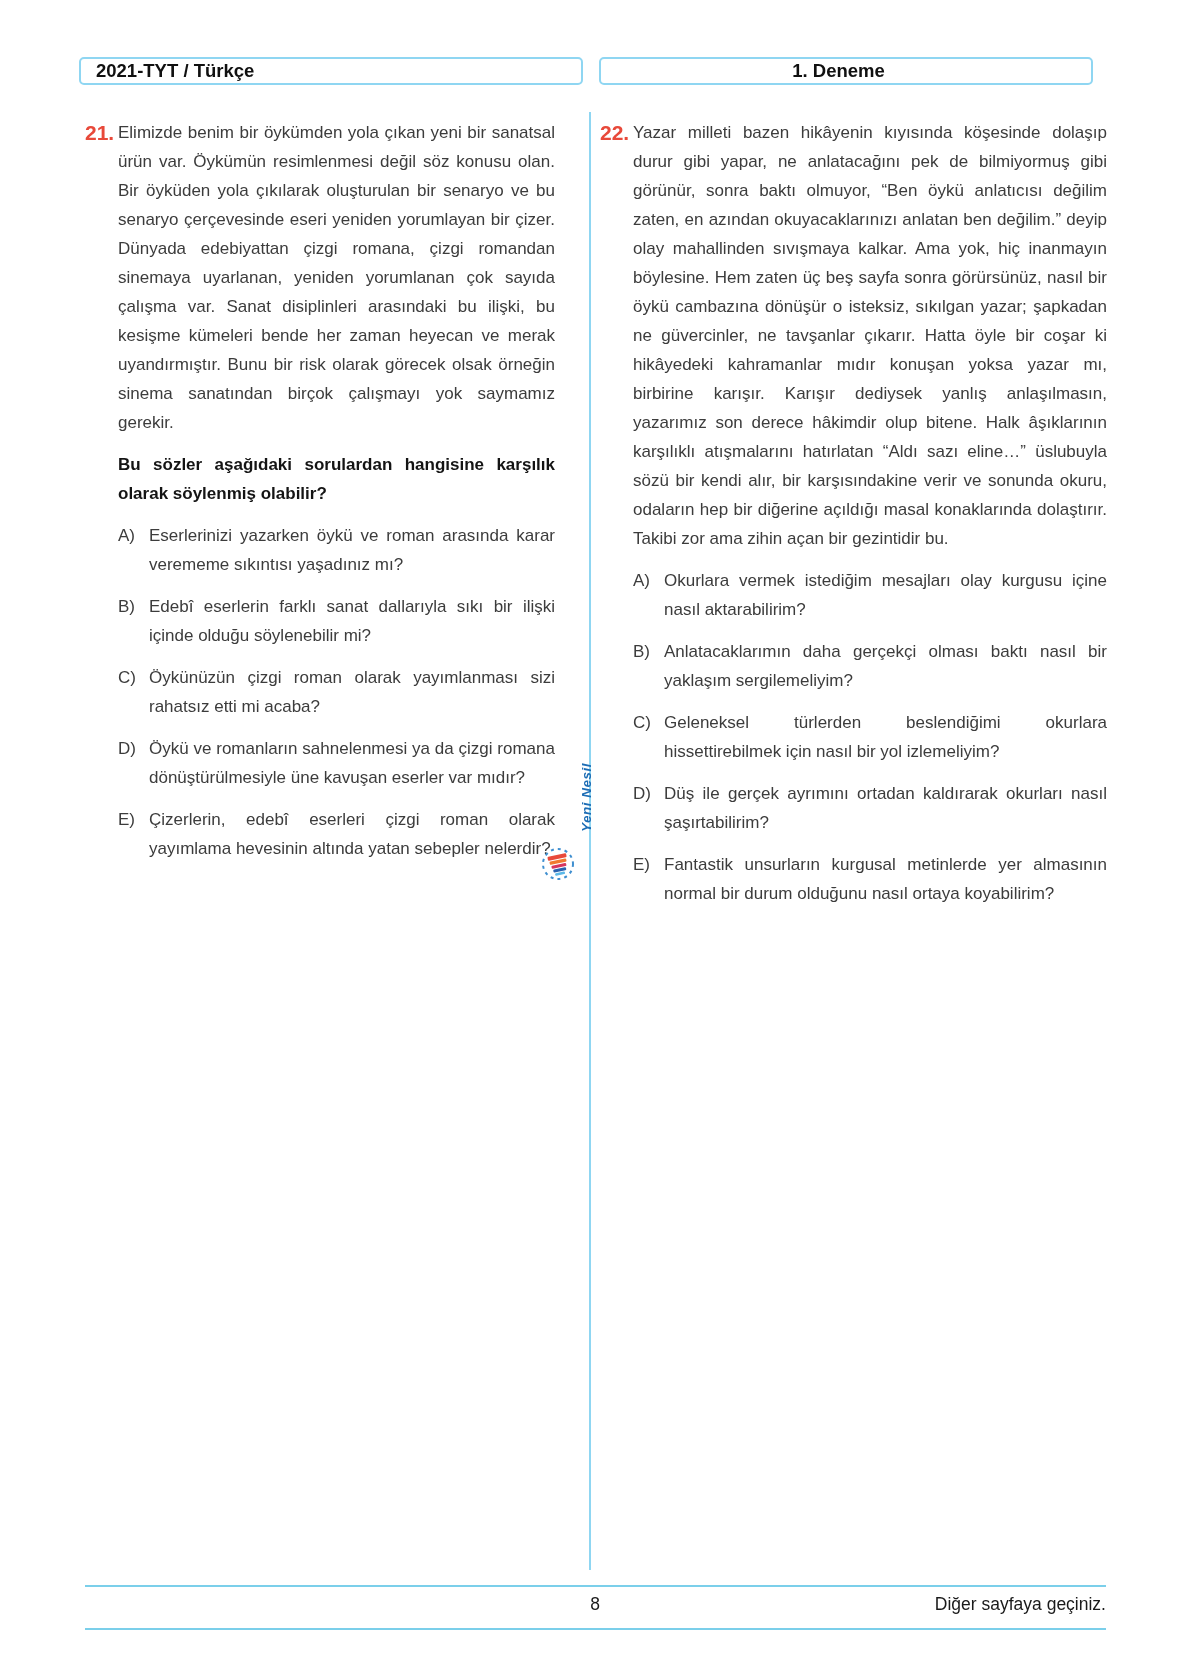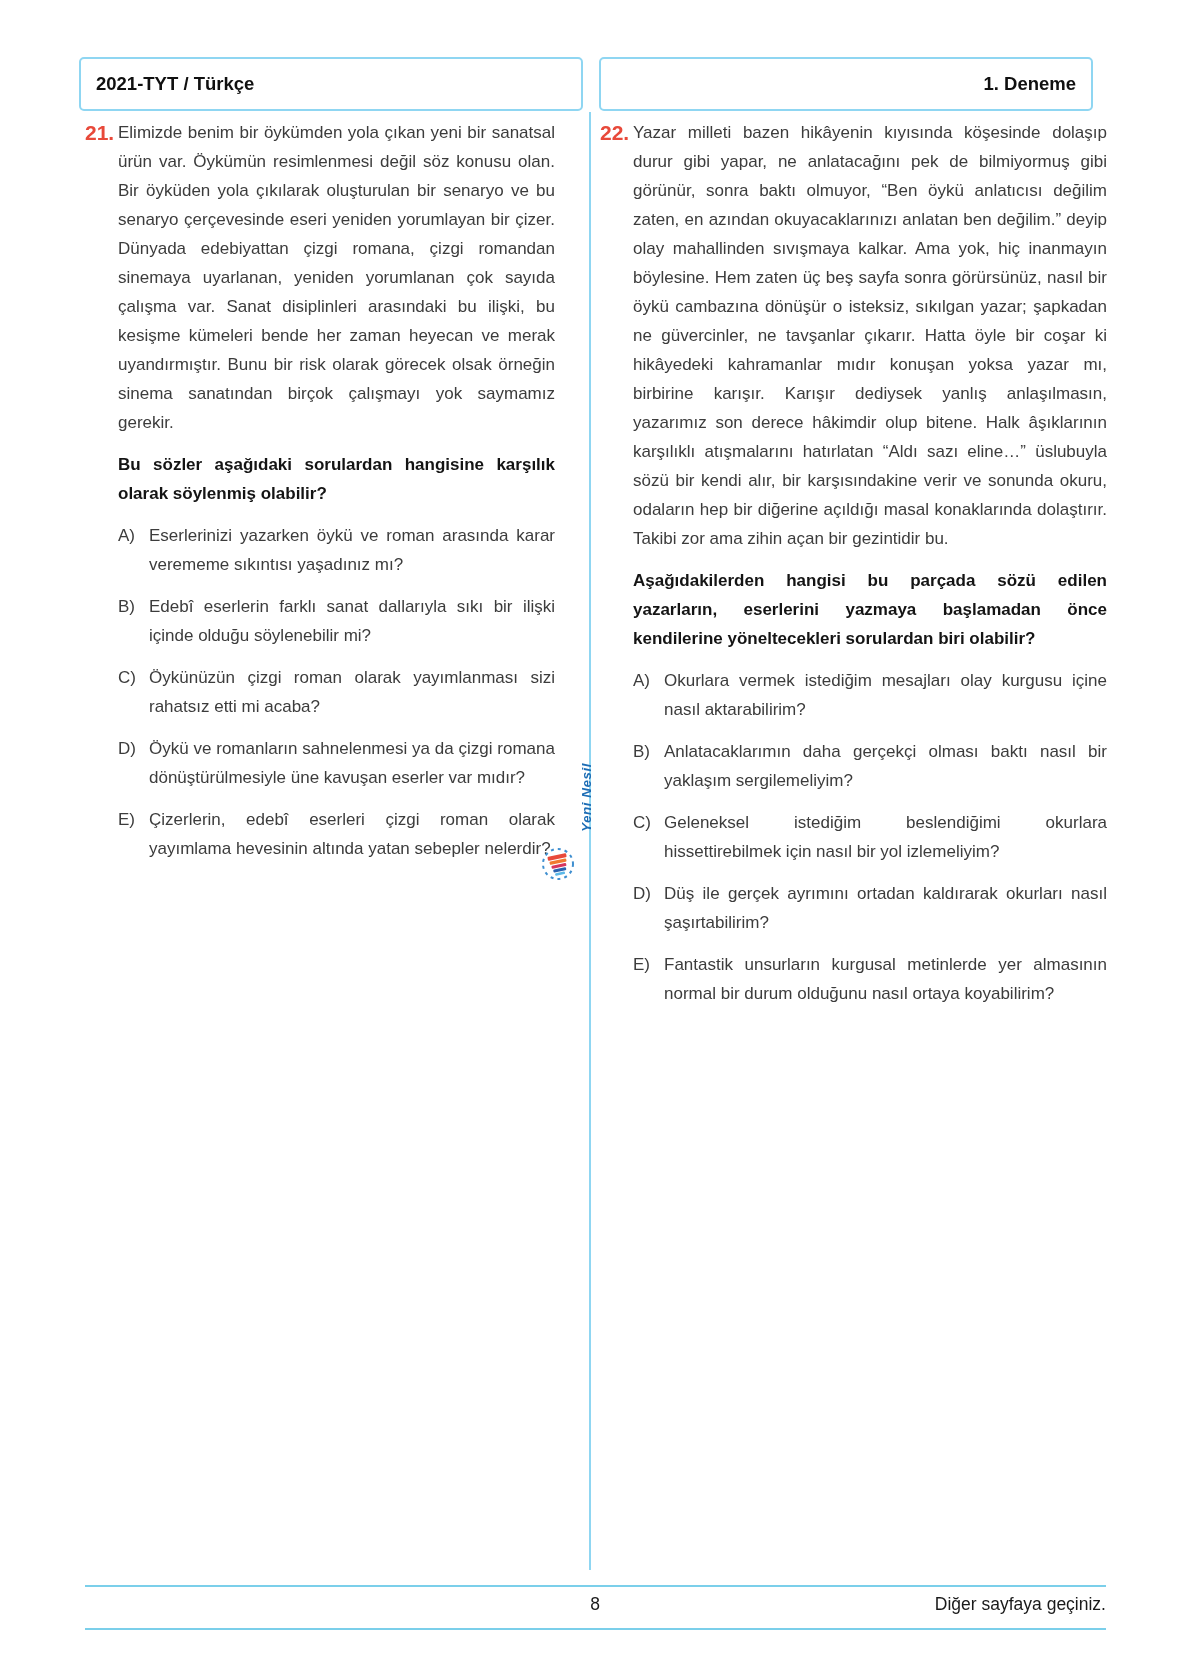--- a/index.html
+++ b/index.html
@@ -14,29 +14,29 @@
   html,body{margin:0;padding:0;background:#ffffff;}
   .page{
     position:relative;
     width:1190px;height:1672px;
     background:#ffffff;
     font-family:"Liberation Sans", sans-serif;
     overflow:hidden;
   }
   
   .header-box{
-    position:absolute;top:57px;height:54px;
+    position:absolute;top:57px;height:28px;
     border:2px solid var(--accent-blue);
     border-radius:5px;
     background:#ffffff;
     display:flex;align-items:center;
     font-size:18.5px;font-weight:bold;color:#101010;
   }
   .header-box.left{left:79px;width:504px;padding-left:15px;}
-  .header-box.right{left:599px;width:494px;justify-content:flex-end;padding-right:15px;}
+  .header-box.right{left:599px;width:494px;justify-content:center;padding-right:15px;}
   
   .divider{
     position:absolute;left:589px;top:112px;width:2px;height:1458px;
     background:var(--accent-blue);
   }
   
   .question{position:absolute;font-size:17px;line-height:29px;color:var(--body-text);}
   .question.q-left{left:85px;top:118px;width:470px;}
   .question.q-right{left:600px;top:118px;width:507px;}
   .q-num{
@@ -114,33 +114,32 @@
           <span class="opt-text">Çizerlerin, edebî eserleri çizgi roman olarak yayımlama hevesinin altında yatan sebepler nelerdir?</span>
         </div>
       </div>
     </div>
   </div>
 
   <div class="question q-right">
     <span class="q-num">22.</span>
     <div class="q-body">
       <div class="q-passage">Yazar milleti bazen hikâyenin kıyısında köşesinde dolaşıp durur gibi yapar, ne anlatacağını pek de bilmiyormuş gibi görünür, sonra baktı olmuyor, “Ben öykü anlatıcısı değilim zaten, en azından okuyacaklarınızı anlatan ben değilim.” deyip olay mahallinden sıvışmaya kalkar. Ama yok, hiç inanmayın böylesine. Hem zaten üç beş sayfa sonra görürsünüz, nasıl bir öykü cambazına dönüşür o isteksiz, sıkılgan yazar; şapkadan ne güvercinler, ne tavşanlar çıkarır. Hatta öyle bir coşar ki hikâyedeki kahramanlar mıdır konuşan yoksa yazar mı, birbirine karışır. Karışır dediysek yanlış anlaşılmasın, yazarımız son derece hâkimdir olup bitene. Halk âşıklarının karşılıklı atışmalarını hatırlatan “Aldı sazı eline…” üslubuyla sözü bir kendi alır, bir karşısındakine verir ve sonunda okuru, odaların hep bir diğerine açıldığı masal konaklarında dolaştırır. Takibi zor ama zihin açan bir gezintidir bu.</div>
-      <div class="q-stem">Aşağıdakilerden hangisi bu parçada sözü edilen yazarların, eserlerini yazmaya başlamadan önce kendilerine yöneltecekleri sorulardan biri olabilir?</div>
       <div class="q-options">
         <div class="option">
           <span class="opt-label">A)</span>
           <span class="opt-text">Okurlara vermek istediğim mesajları olay kurgusu içine nasıl aktarabilirim?</span>
         </div>
         <div class="option">
           <span class="opt-label">B)</span>
           <span class="opt-text">Anlatacaklarımın daha gerçekçi olması baktı nasıl bir yaklaşım sergilemeliyim?</span>
         </div>
         <div class="option">
           <span class="opt-label">C)</span>
-          <span class="opt-text">Geleneksel istediğim beslendiğimi okurlara hissettirebilmek için nasıl bir yol izlemeliyim?</span>
+          <span class="opt-text">Geleneksel türlerden beslendiğimi okurlara hissettirebilmek için nasıl bir yol izlemeliyim?</span>
         </div>
         <div class="option">
           <span class="opt-label">D)</span>
           <span class="opt-text">Düş ile gerçek ayrımını ortadan kaldırarak okurları nasıl şaşırtabilirim?</span>
         </div>
         <div class="option">
           <span class="opt-label">E)</span>
           <span class="opt-text">Fantastik unsurların kurgusal metinlerde yer almasının normal bir durum olduğunu nasıl ortaya koyabilirim?</span>
         </div>
       </div>

